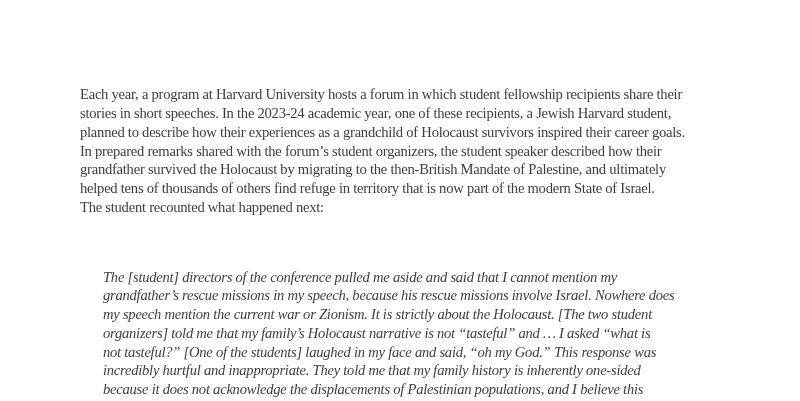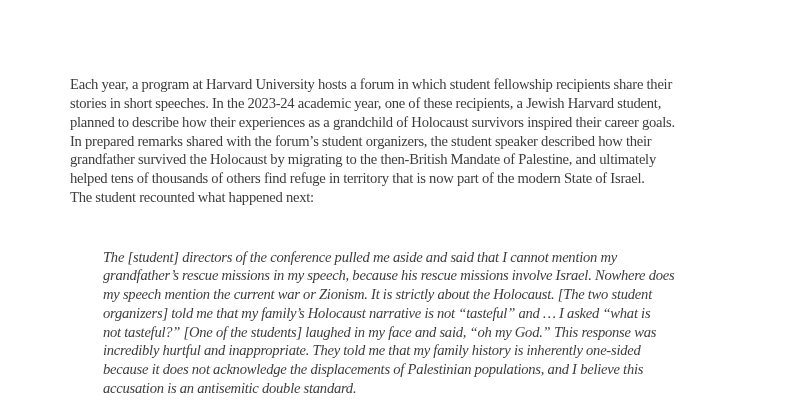--- a/index.html
+++ b/index.html
@@ -19,21 +19,21 @@
     top: 36px;
     width: 700px;
     font-family: "Liberation Serif", serif;
     font-size: 14.6px;
     line-height: 18.7px;
     letter-spacing: -0.25px;
     color: #3d3d3d;
     white-space: pre; 
   }
   .para {
-    margin: 2px;
+    margin: 12px;
     padding: 0;
   }
   .quote {
     margin: 2px 0 13px 35px;
     padding: 0;
     font-style: italic;
   }
 </style>
 </head>
 <body>

